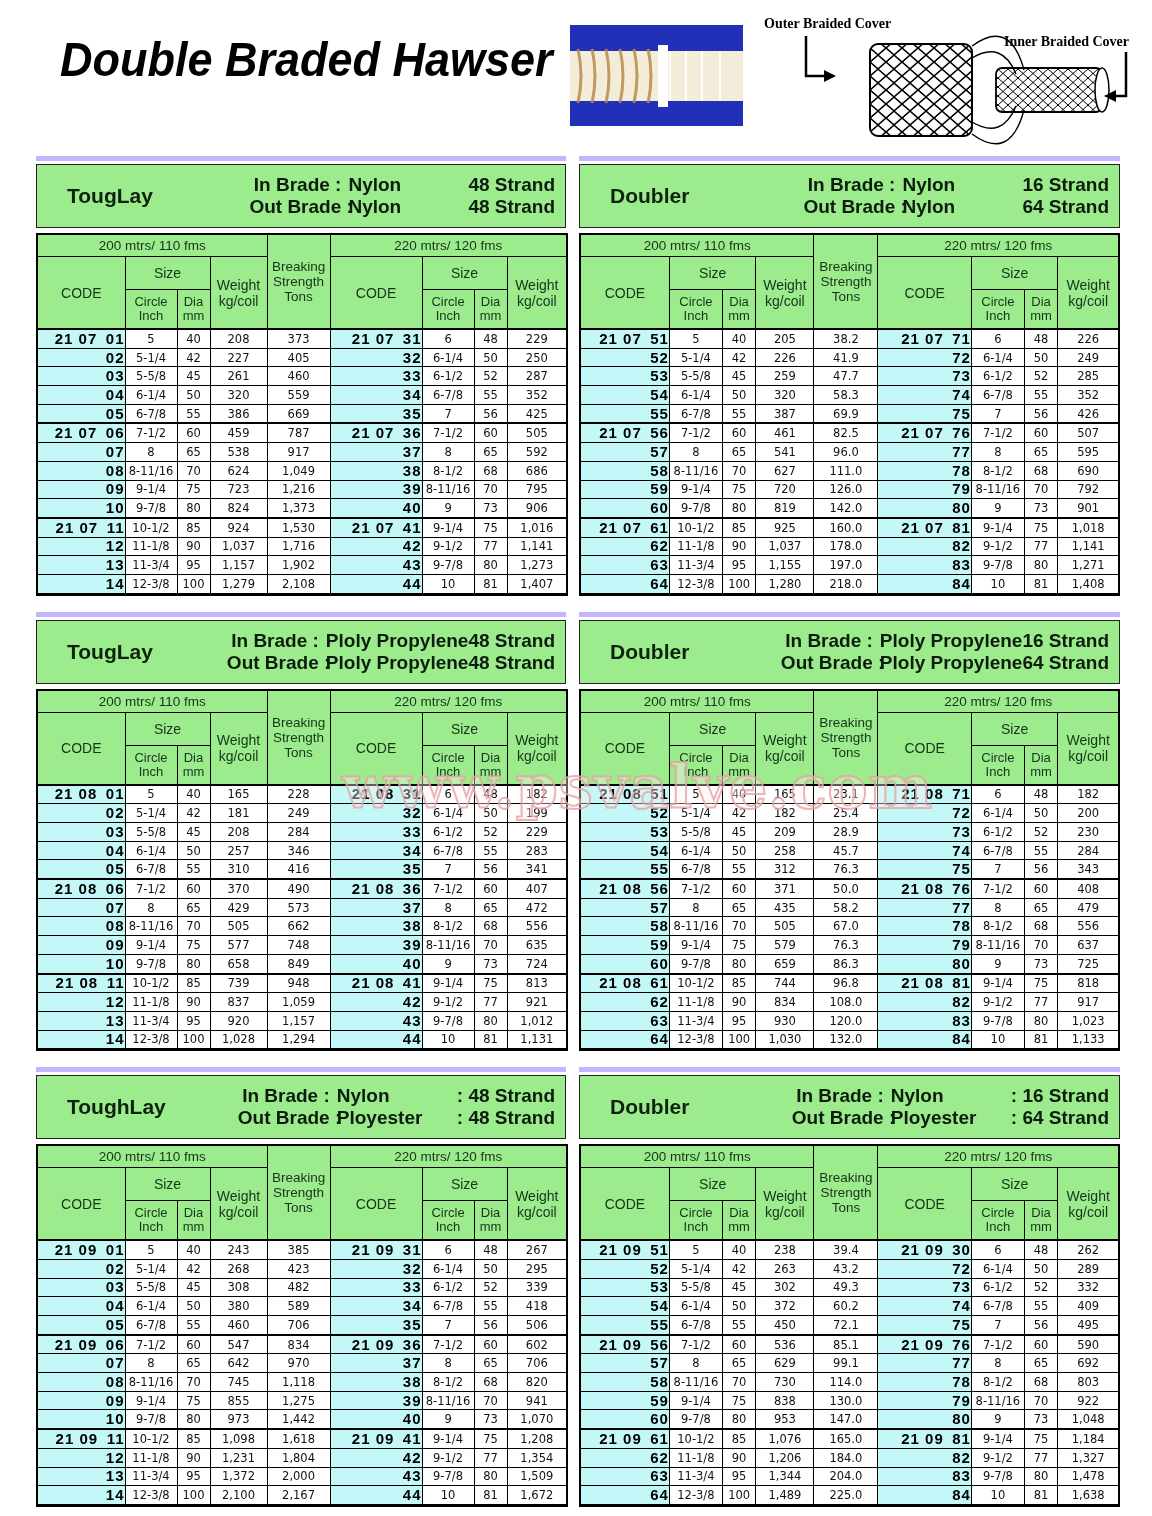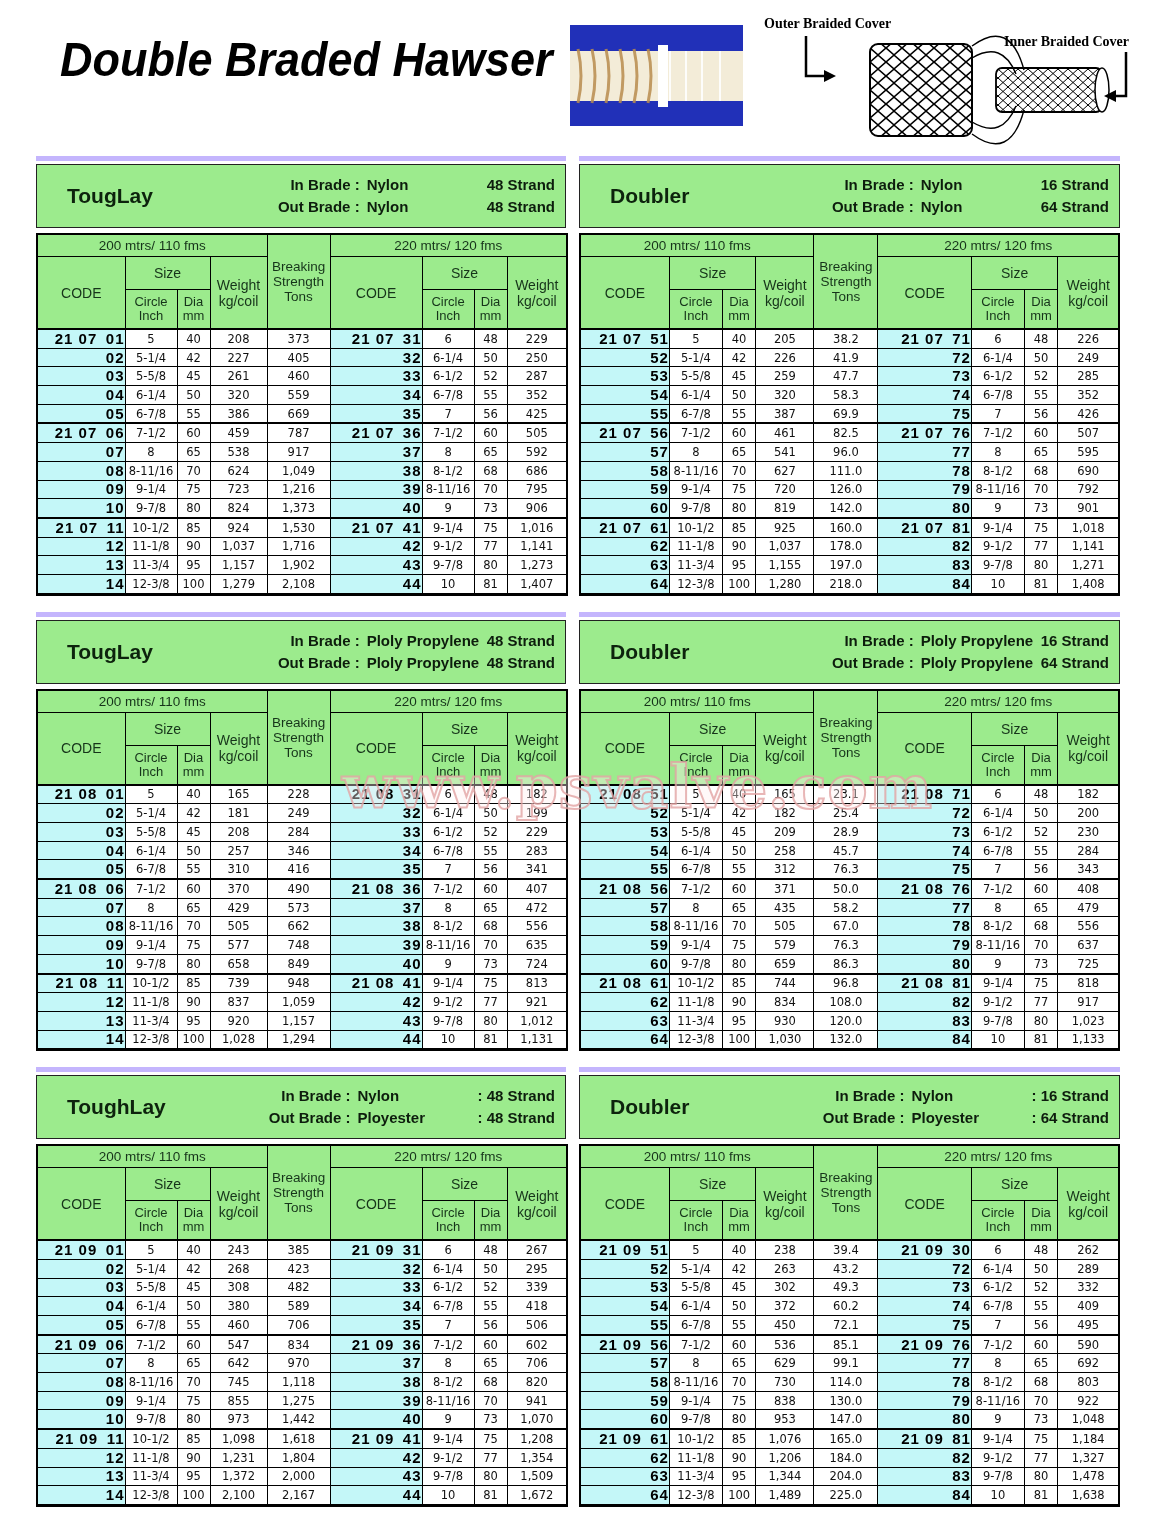--- a/index.html
+++ b/index.html
@@ -18,21 +18,21 @@
     font-family:"DejaVu Serif",serif;font-weight:bold;font-size:60px;letter-spacing:1px;
     color:rgba(255,238,238,0.38);-webkit-text-stroke:2px rgba(226,164,164,0.8);}
 
   
   #tables-grid{position:absolute;left:36px;top:156px;display:grid;
     grid-template-columns:530px 541px;column-gap:13px;row-gap:16px;}
   .tbl-block{border-top:5px solid #c4b5fd;padding-top:3px;}
   .titlebar{background:#9ceb8d;border:1px solid #222;height:62px;display:flex;align-items:center;}
   .tname{font-size:21px;font-weight:bold;color:#0d230d;margin-left:30px;flex:0 0 auto;}
   .brades{margin-left:auto;margin-right:10px;}
-  .brade-line{display:flex;font-size:15px;font-weight:bold;color:#0d1d0d;line-height:22px;}
+  .brade-line{display:flex;font-size:19px;font-weight:bold;color:#0d1d0d;line-height:22px;}
   .bl-label{display:inline-block;width:92px;text-align:right;white-space:pre;}
   .bl-mat{display:inline-block;min-width:120px;margin-left:7px;}
   .bl-strand{display:inline-block;white-space:pre;}
 
   table.spec{border-collapse:collapse;table-layout:fixed;width:100%;margin-top:5px;
     border:2px solid #000;border-bottom:3px solid #000;}
   table.spec th,table.spec td{border:1px solid #000;padding:0;overflow:hidden;}
   thead th{background:#9ceb8d;color:#16341a;font-weight:normal;white-space:pre-line;}
   .hr1 th{height:21px;font-size:13.5px;}
   .brk-h{font-size:13.5px;line-height:15px;margin-top:20px;}

